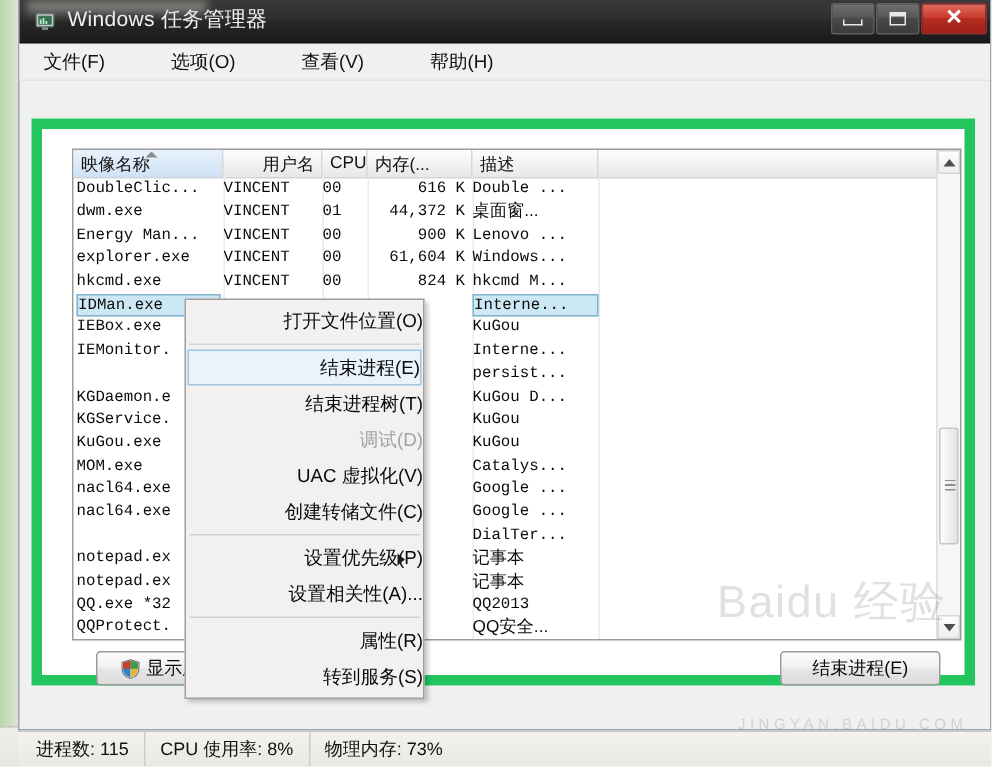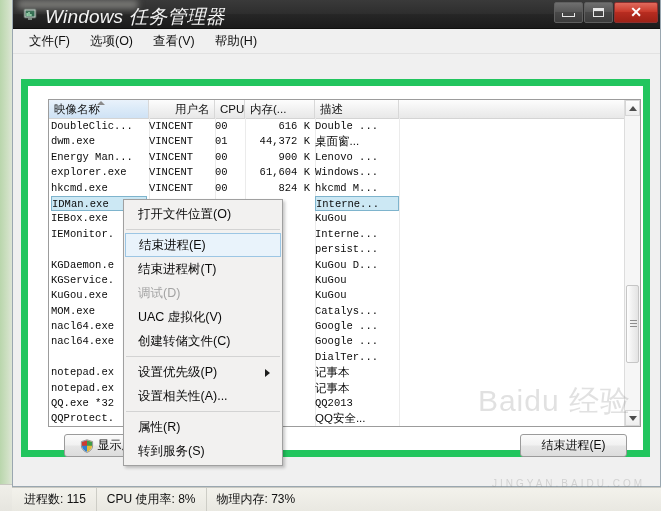--- a/index.html
+++ b/index.html
@@ -53,25 +53,24 @@
     border-bottom: 1px solid #10100f;
   }
   .title-icon {
     position: absolute;
     left: 10px; top: 6px;
     width: 16px; height: 16px;
   }
   .title-text {
     position: absolute;
     left: 32px; top: 4px;
-    font-size: 19px;
+    font-size: 14px;
     color: #f4f4f4;
     letter-spacing: 0.2px;
     white-space: nowrap;
-    font-style: italic;
   }
   .winbtns {
     position: absolute;
     right: 2px; top: 2px;
     display: flex;
     gap: 0px;
   }
   .winbtn {
     width: 29px; height: 21px;
     margin-left: 1px;
@@ -108,20 +107,21 @@
   }
 
   
   .menubar {
     height: 24px;
     background: #f0f0f0;
     display: flex;
     align-items: center;
     padding-left: 6px;
     border-bottom: 1px solid #e2e2e2;
+    gap: 24px;
   }
   .menuitem {
     font-size: 12.5px;
     color: #101010;
     padding: 3px 10px;
     white-space: nowrap;
     cursor: default;
   }
 
   
@@ -367,20 +367,21 @@
   .ctxmenu {
     position: absolute;
     left: 123px; top: 199px;
     width: 160px;
     background: #f2f1f0;
     border: 1px solid #a0a0a0;
     box-shadow: 2px 2px 3px rgba(0,0,0,0.22);
     padding: 2px 0;
     z-index: 40;
     box-sizing: border-box;
+    text-align: right;
   }
   .ctxitem {
     position: relative;
     height: 24px;
     line-height: 24px;
     font-size: 12.5px;
     color: #0b0b0b;
     padding-left: 14px;
     white-space: nowrap;
     cursor: default;

